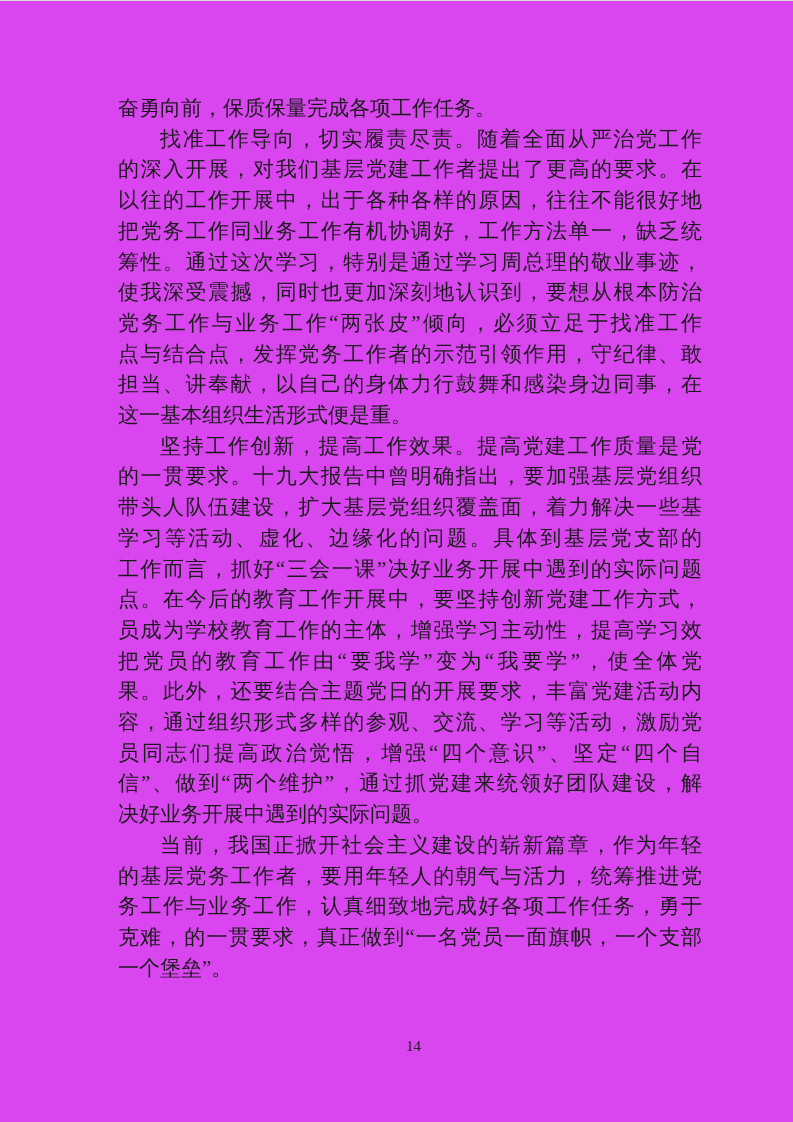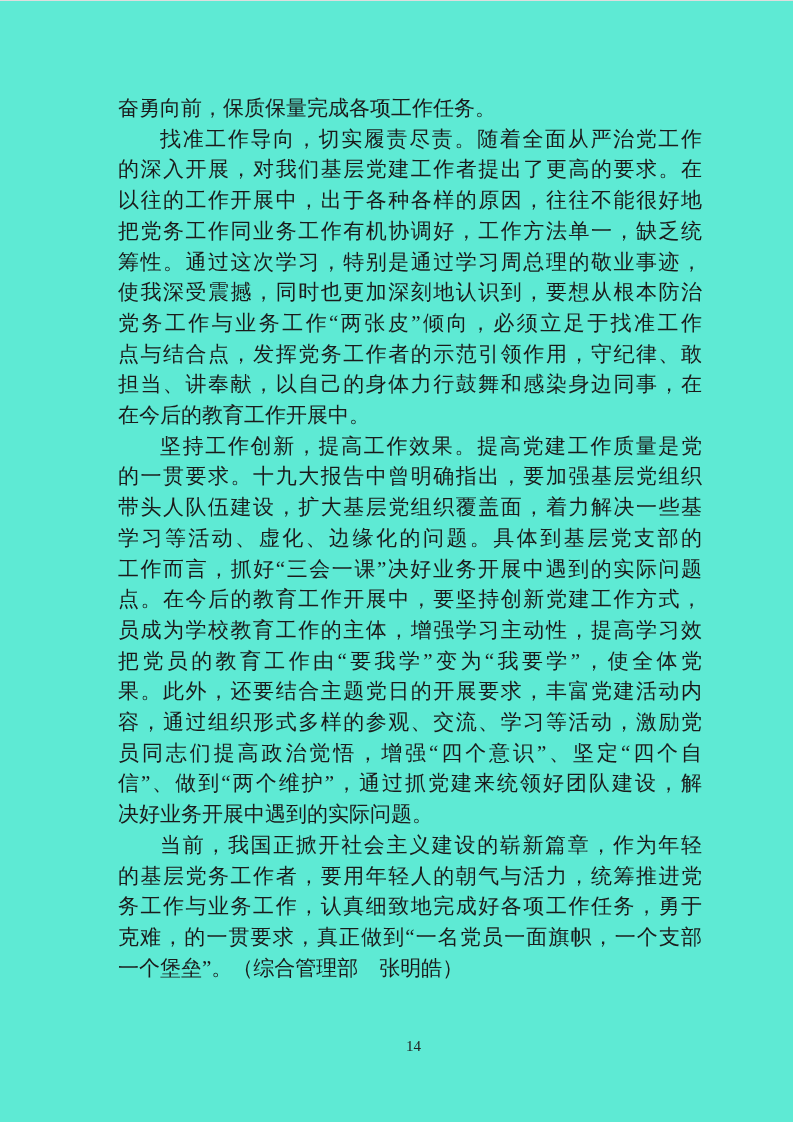--- a/index.html
+++ b/index.html
@@ -4,21 +4,21 @@
 <style>
   html, body {
     margin: 0;
     padding: 0;
     background: #ffffff;
   }
   .page {
     position: relative;
     width: 793px;
     height: 1122px;
-    background: #5eead4;
+    background: #d946ef;
     overflow: hidden;
     font-family: "Liberation Serif", "DejaVu Serif", serif;
   }
   .top-edge {
     position: absolute;
     top: 0;
     left: 0;
     width: 793px;
     height: 1px;
     background: #dedede;
@@ -78,21 +78,21 @@
       <div class="paragraph">
         <div class="text-line full indent">找准工作导向，切实履责尽责。随着全面从严治党工作</div>
         <div class="text-line full">的深入开展，对我们基层党建工作者提出了更高的要求。在</div>
         <div class="text-line full">以往的工作开展中，出于各种各样的原因，往往不能很好地</div>
         <div class="text-line full">把党务工作同业务工作有机协调好，工作方法单一，缺乏统</div>
         <div class="text-line full">筹性。通过这次学习，特别是通过学习周总理的敬业事迹，</div>
         <div class="text-line full">使我深受震撼，同时也更加深刻地认识到，要想从根本防治</div>
         <div class="text-line full">党务工作与业务工作“两张皮”倾向，必须立足于找准工作</div>
         <div class="text-line full">点与结合点，发挥党务工作者的示范引领作用，守纪律、敢</div>
         <div class="text-line full">担当、讲奉献，以自己的身体力行鼓舞和感染身边同事，在</div>
-        <div class="text-line">在今后的教育工作开展中。</div>
+        <div class="text-line">这一基本组织生活形式便是重。</div>
       </div>
       <div class="paragraph">
         <div class="text-line full indent">坚持工作创新，提高工作效果。提高党建工作质量是党</div>
         <div class="text-line full">的一贯要求。十九大报告中曾明确指出，要加强基层党组织</div>
         <div class="text-line full">带头人队伍建设，扩大基层党组织覆盖面，着力解决一些基</div>
         <div class="text-line full">学习等活动、虚化、边缘化的问题。具体到基层党支部的</div>
         <div class="text-line full">工作而言，抓好“三会一课”决好业务开展中遇到的实际问题</div>
         <div class="text-line full">点。在今后的教育工作开展中，要坚持创新党建工作方式，</div>
         <div class="text-line full">员成为学校教育工作的主体，增强学习主动性，提高学习效</div>
         <div class="text-line full">把党员的教育工作由“要我学”变为“我要学”，使全体党</div>
@@ -102,18 +102,17 @@
         <div class="text-line full">信”、做到“两个维护”，通过抓党建来统领好团队建设，解</div>
         <div class="text-line">决好业务开展中遇到的实际问题。</div>
       </div>
       <div class="paragraph">
         <div class="text-line full indent">当前，我国正掀开社会主义建设的崭新篇章，作为年轻</div>
         <div class="text-line full">的基层党务工作者，要用年轻人的朝气与活力，统筹推进党</div>
         <div class="text-line full">务工作与业务工作，认真细致地完成好各项工作任务，勇于</div>
         <div class="text-line full">克难，的一贯要求，真正做到“一名党员一面旗帜，一个支部</div>
         <div class="text-line closing">
           <span>一个堡垒”。</span>
-          <span>（综合管理部　张明皓）</span>
         </div>
       </div>
     </div>
   <div class="page-number">14</div>
 </div>
 
 </body></html>

